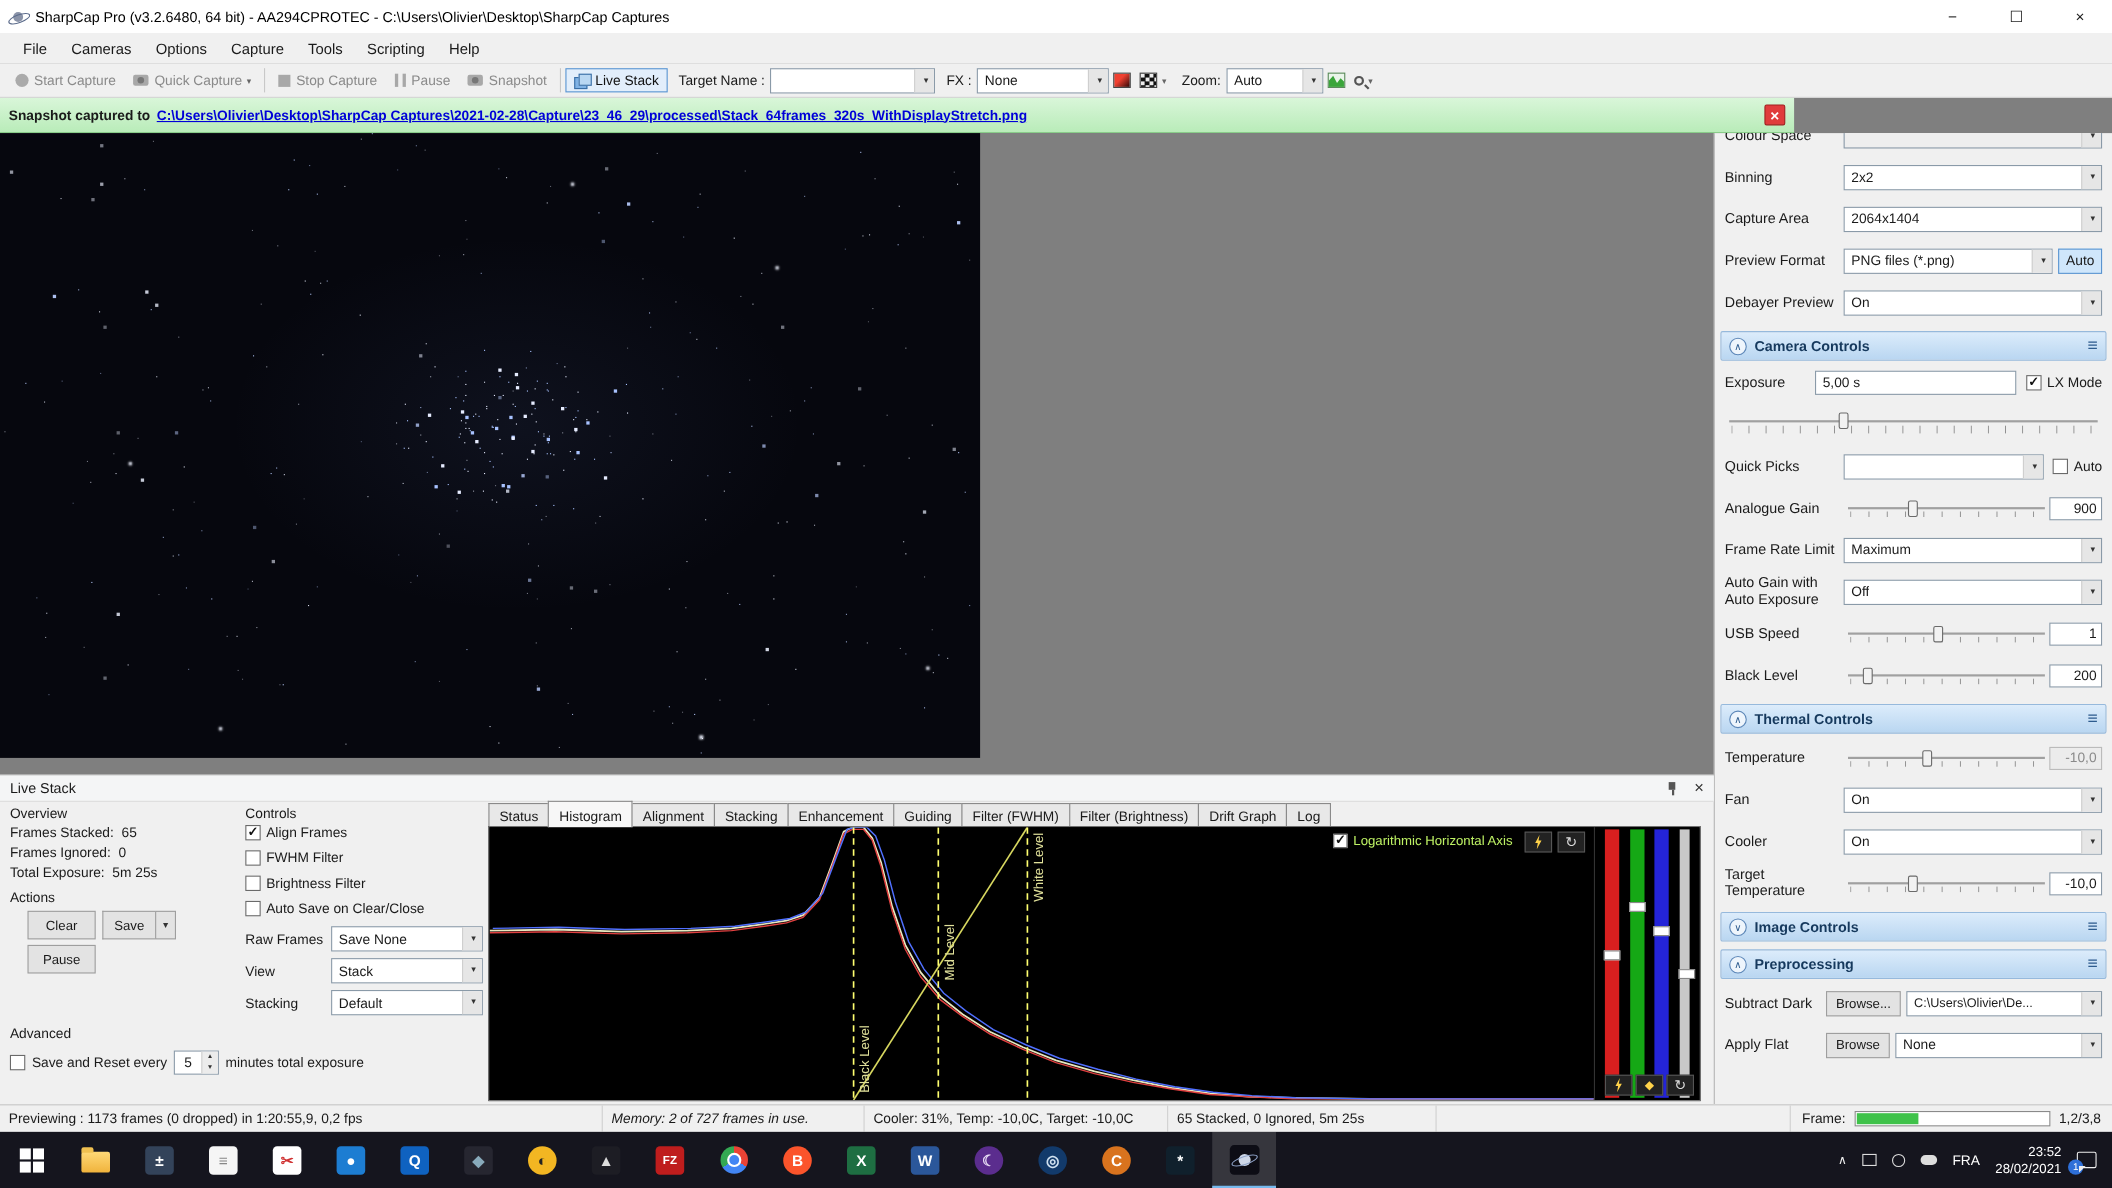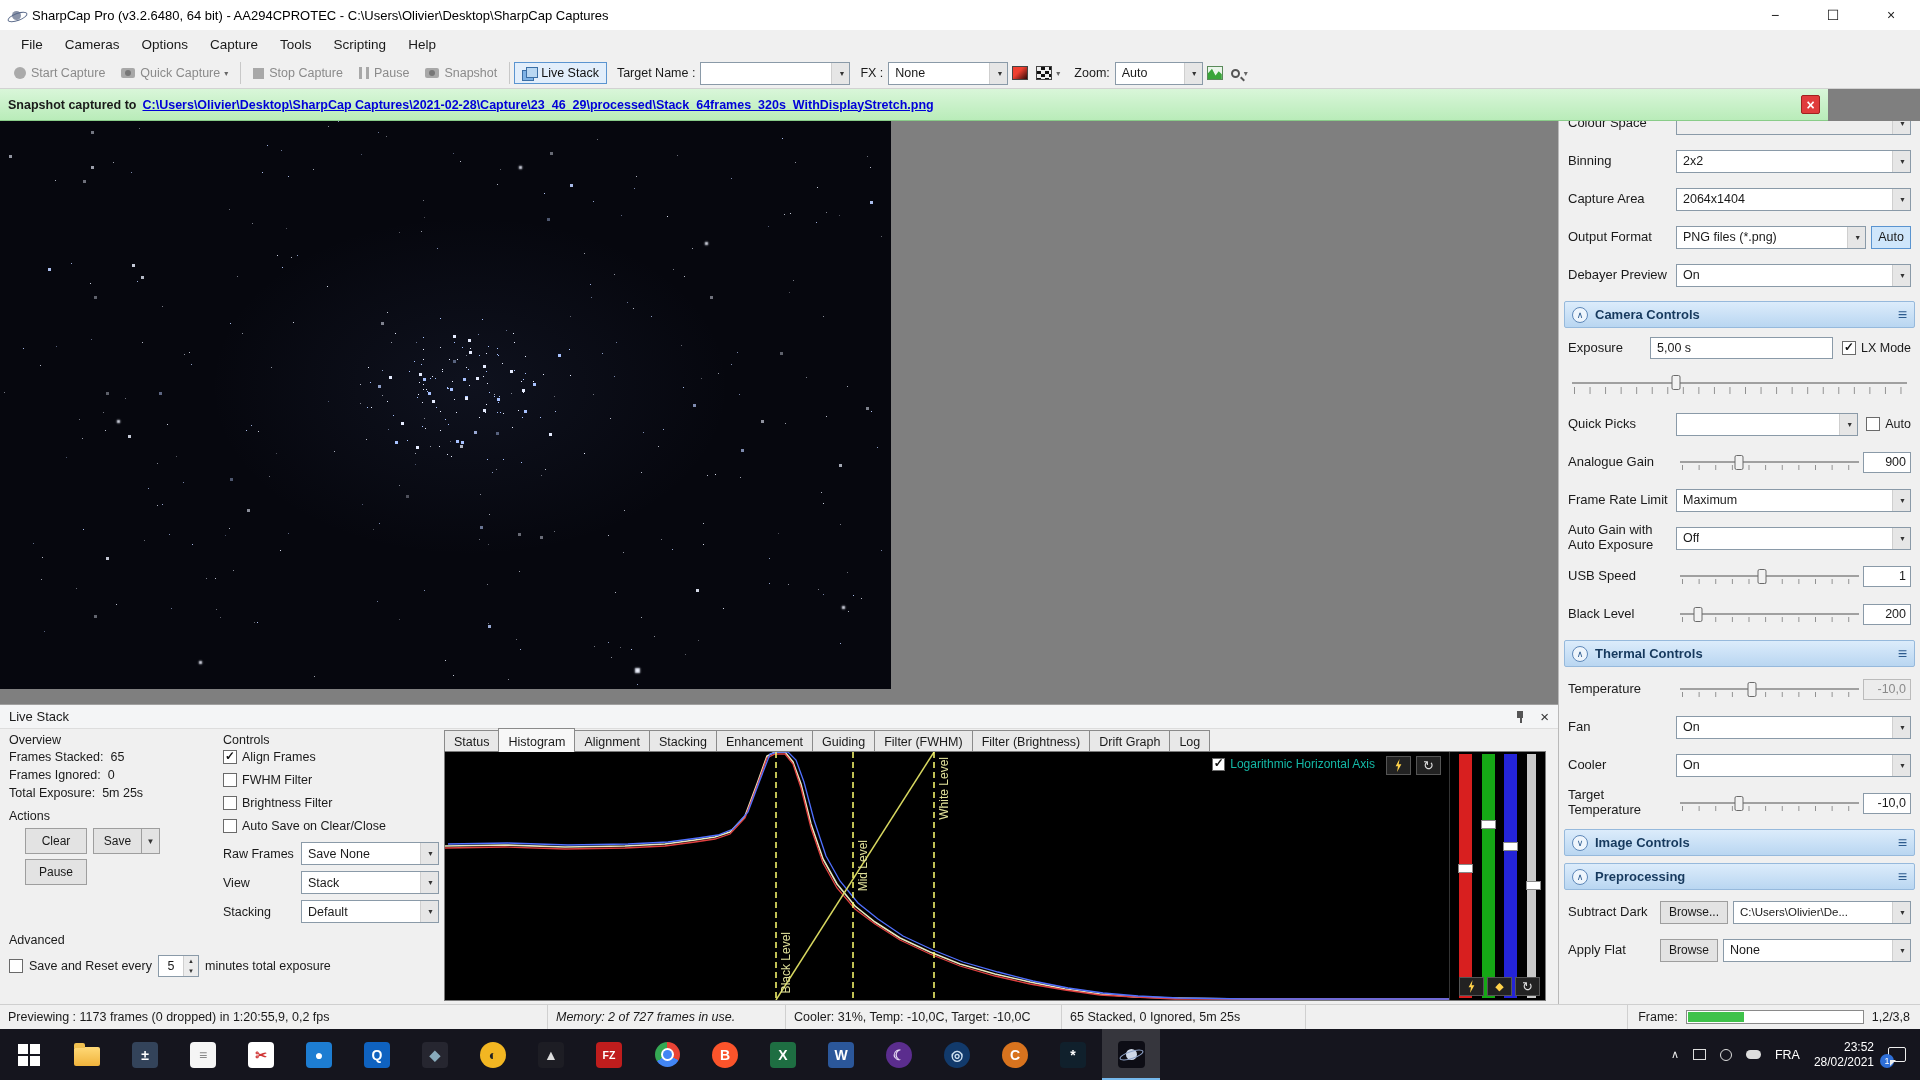--- a/index.html
+++ b/index.html
@@ -38,21 +38,21 @@
   .ic-stack::after { content:""; position:absolute; left:4px; top:0; width:10px; height:9px; background:#b9d7f2; border:1px solid #3a6ea5; }
   .tb-iconbtn { display:inline-flex; align-items:center; padding:3px 4px; }
   .ic-fxred { width:16px; height:14px; background:linear-gradient(135deg,#f04030 40%,#300808); border:1px solid #444; }
   .ic-checker { width:16px; height:14px; border:1px solid #444; background:conic-gradient(#111 25%,#eee 0 50%,#111 0 75%,#eee 0); background-size:8px 7px; }
   .ic-histo { width:16px; height:14px; background:#eaf5ea; border:1px solid #5a8a5a; clip-path:none; position:relative; overflow:hidden; }
   .ic-histo::after { content:""; position:absolute; inset:0; background:#3aa53a; clip-path:polygon(0 100%,0 55%,30% 15%,55% 70%,78% 35%,100% 60%,100% 100%); }
   .ic-mag { width:9px; height:9px; border:2px solid #555; border-radius:50%; position:relative; }
   .ic-mag::after { content:""; position:absolute; left:7px; top:7px; width:5px; height:2px; background:#555; transform:rotate(45deg); }
 
   
-  .greenbar { position:absolute; top:89px; left:0; width:1828px; height:32px; background:linear-gradient(#d9f6d9,#b9ecb9); border-bottom:1px solid #89cc89; display:flex; align-items:center; padding:12px 8px; }
+  .greenbar { position:absolute; top:89px; left:0; width:1631px; height:32px; background:linear-gradient(#d9f6d9,#b9ecb9); border-bottom:1px solid #89cc89; display:flex; align-items:center; padding:12px 8px; }
   .gb-text { font-size:12.5px; font-weight:bold; white-space:nowrap; overflow:hidden; }
   .gb-link { color:#0000d8; text-decoration:underline; margin-left:6px; cursor:pointer; }
   .gb-close { margin-left:auto; width:19px; height:19px; background:#e03c3c; border:1px solid #a02020; border-radius:2px; color:#fff; font-size:14px; font-weight:bold; display:flex; align-items:center; justify-content:center; }
 
   
   .main-area { position:absolute; top:121px; left:0; width:1558px; height:583px; background:#7f7f7f; }
   .starfield { position:absolute; left:0; top:0; width:891px; height:568px; background:#06070e radial-gradient(260px 170px at 470px 265px, rgba(90,110,170,0.10), transparent); overflow:hidden; }
   #stars { position:absolute; left:0; top:0; width:1px; height:1px; background:transparent; }
 
   
@@ -117,21 +117,21 @@
 
   
   .tabs { position:absolute; left:444px; top:21px; height:26px; display:flex; align-items:flex-end; }
   .tab { font-size:12.5px; padding:4px 9px 3px; border:1px solid #8a8a8a; border-bottom:none; background:#e8e8e8; margin-right:-1px; white-space:nowrap; }
   .tab.active { background:#f7f7f7; padding-top:6px; position:relative; z-index:2; }
 
   
   .histo { position:absolute; left:444px; top:46px; width:1102px; height:250px; border:1px solid #7a7a7a; background:#000; display:flex; }
   .plot { position:relative; flex:1; min-width:0; background:#000; overflow:hidden; }
   .plot svg { display:block; width:100%; height:100%; }
-  .log-axis { position:absolute; top:5px; right:74px; display:flex; align-items:center; gap:5px; color:#14b8a6; font-size:12px; white-space:nowrap; }
+  .log-axis { position:absolute; top:5px; right:74px; display:flex; align-items:center; gap:5px; color:#bef264; font-size:12px; white-space:nowrap; }
   .log-axis .cb { width:13px; height:13px; background:#fff; }
   .hbtn { width:25px; height:19px; background:#222; border:1px solid #555; color:#ddd; display:inline-flex; align-items:center; justify-content:center; font-size:13px; }
   .hbtn.top1 { position:absolute; top:4px; right:38px; }
   .hbtn.top2 { position:absolute; top:4px; right:8px; }
   .bolt { display:inline-block; width:9px; height:13px; background:#ffd24a; clip-path:polygon(62% 0,18% 56%,44% 56%,34% 100%,82% 40%,52% 40%); }
   .vlabel { position:absolute; writing-mode:vertical-rl; transform:rotate(180deg); color:#e0e09a; font-size:12px; white-space:nowrap; }
   .vlabel.bl { left:334px; bottom:7px; }
   .vlabel.ml { left:411px; top:88px; }
   .vlabel.wl { left:492px; top:5px; }
   .rgb-bars { position:relative; width:96px; background:#000; border-left:1px solid #333; display:flex; justify-content:space-evenly; padding:2px 0; }
@@ -284,21 +284,21 @@
           <span class="sel-text">2x2</span>
         </span>
     </div>
     <div class="crow">
       <span class="lbl">Capture Area</span>
       <span class="select">
           <span class="sel-text">2064x1404</span>
         </span>
     </div>
     <div class="crow">
-      <span class="lbl">Output Format</span>
+      <span class="lbl">Preview Format</span>
       <span class="select">
           <span class="sel-text">PNG files (*.png)</span>
         </span>
       <span class="auto-btn">Auto</span>
     </div>
     <div class="crow">
       <span class="lbl">Debayer Preview</span>
       <span class="select">
           <span class="sel-text">On</span>
         </span>

